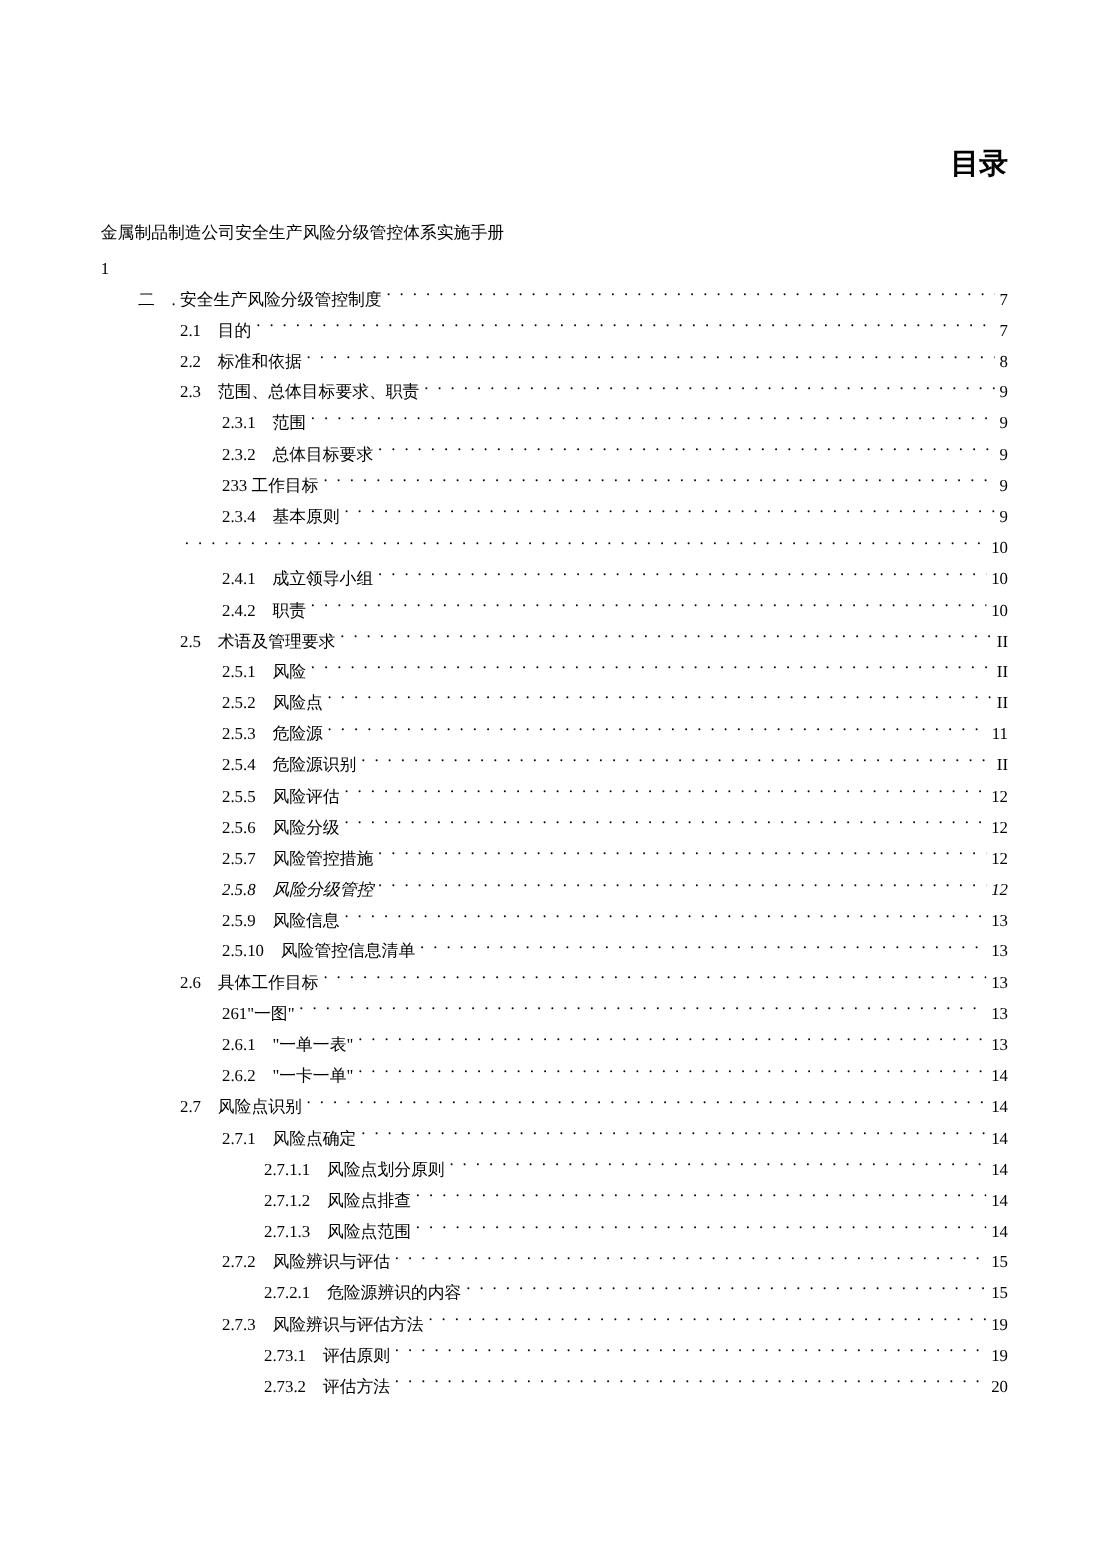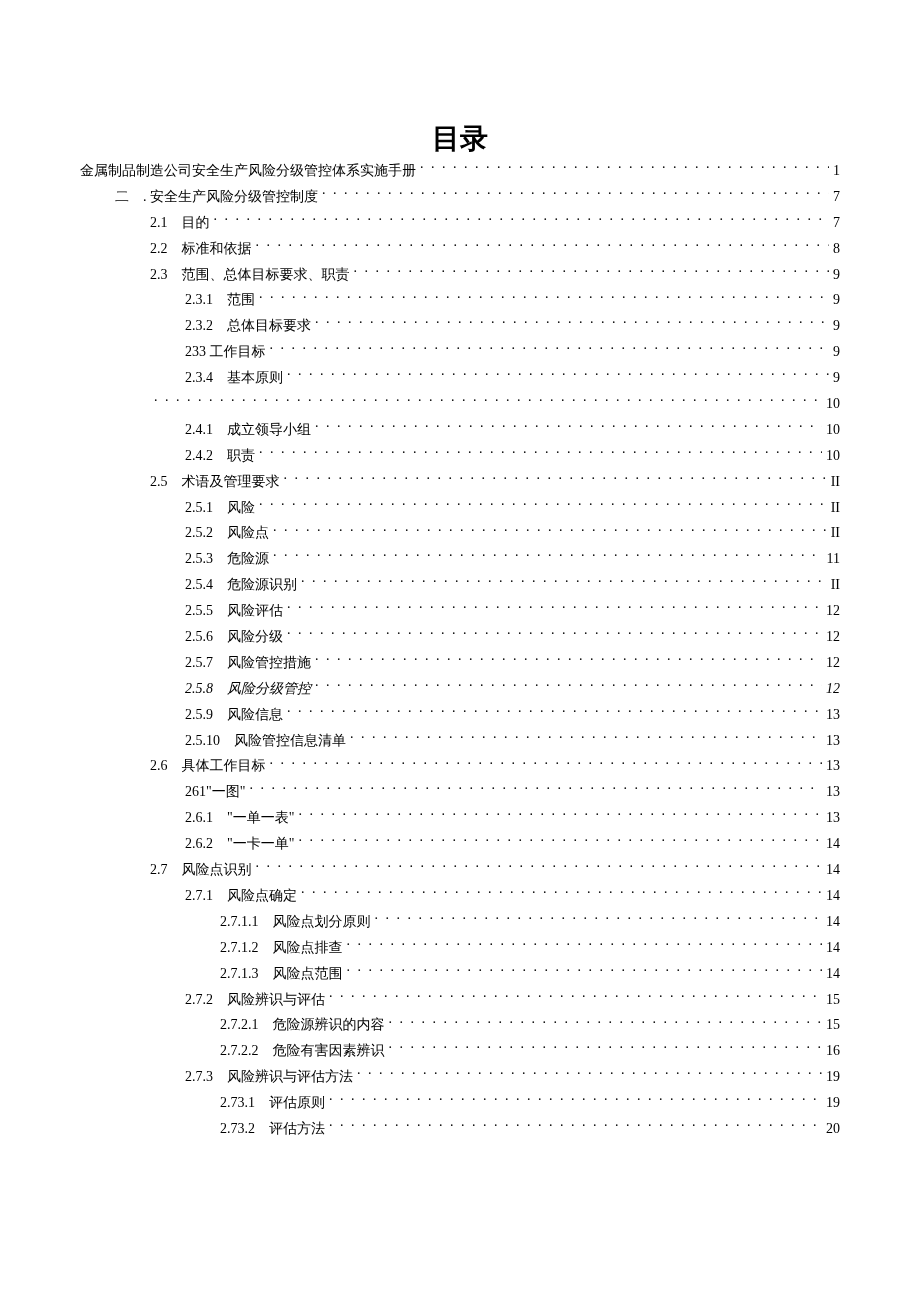--- a/index.html
+++ b/index.html
@@ -9,23 +9,24 @@
     }
     body {
       width: 920px;
       height: 1301px;
       background: #ffffff;
       font-family: "SimSun", "宋体", serif;
       padding: 120px 80px 60px 80px;
       color: #000;
     }
     .title {
-      text-align: center;
-      font-size: 28px;
+      text-align: right;
+      font-size: 24px;
       font-weight: bold;
+      margin-bottom: 30px;
       font-family: "SimHei", "黑体", sans-serif;
     }
     .toc-line {
       display: flex;
       align-items: baseline;
       font-size: 14px;
       line-height: 1.85;
       white-space: nowrap;
     }
     .toc-label {
@@ -49,21 +50,21 @@
       color: #000;
       overflow: hidden;
       width: 100%;
     }
     .toc-dots {
       border-bottom: none;
     }
     .toc-page {
       flex-shrink: 0;
     }
-    .indent-0 { padding-left: 0; }
+    .indent-0 { padding-left: 0; flex-direction: column; }
     .indent-1 { padding-left: 35px; }
     .indent-2 { padding-left: 70px; }
     .indent-3 { padding-left: 105px; text-align: center; }
     .indent-4 { padding-left: 140px; text-align: center; }
     .italic { font-style: italic; }
   </style>
 </head>
 <body>
 
 <h1 class="title">目录</h1>
@@ -231,25 +232,20 @@
     <div class="toc-line indent-3">
       <span class="toc-label">2.7.2 风险辨识与评估</span>
       <span class="toc-dots"></span>
       <span class="toc-page">15</span>
     </div>
     <div class="toc-line indent-4">
       <span class="toc-label">2.7.2.1 危险源辨识的内容</span>
       <span class="toc-dots"></span>
       <span class="toc-page">15</span>
     </div>
-    <div class="toc-line indent-4">
-      <span class="toc-label">2.7.2.2 危险有害因素辨识</span>
-      <span class="toc-dots"></span>
-      <span class="toc-page">16</span>
-    </div>
     <div class="toc-line indent-3">
       <span class="toc-label">2.7.3 风险辨识与评估方法</span>
       <span class="toc-dots"></span>
       <span class="toc-page">19</span>
     </div>
     <div class="toc-line indent-4">
       <span class="toc-label">2.73.1 评估原则</span>
       <span class="toc-dots"></span>
       <span class="toc-page">19</span>
     </div>

